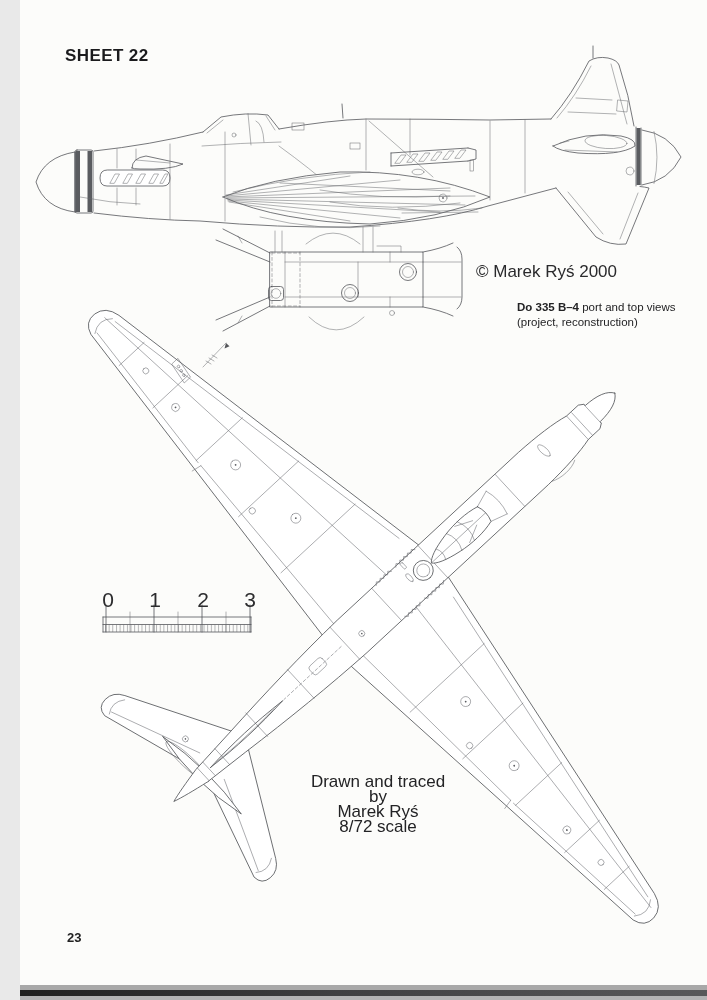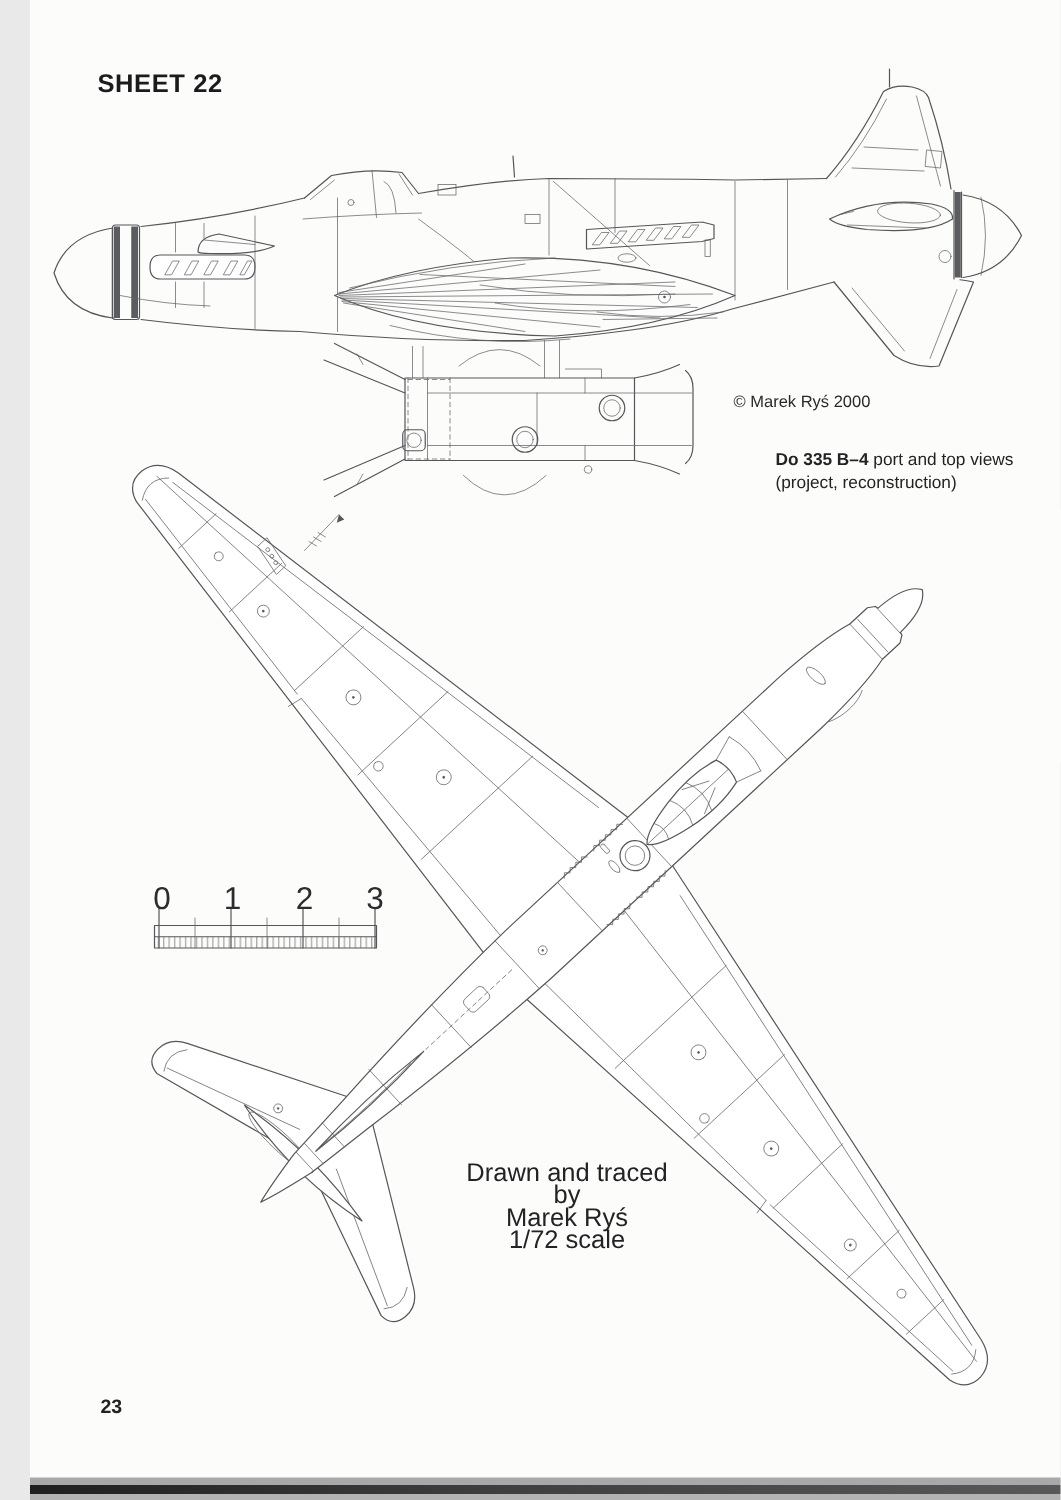--- a/index.html
+++ b/index.html
@@ -7,21 +7,21 @@
         font-family:"Liberation Sans", sans-serif;color:#1d1d1f;margin-left:20px;}
   #art{position:absolute;left:0;top:0;}
   .k{stroke:#54565a;stroke-width:.8;fill:none;stroke-linecap:round;stroke-linejoin:round;}
   .kt{stroke:#64666a;stroke-width:.5;fill:none;stroke-linecap:round;}
   .kf{fill:#fcfcfa;}
   .kw{fill:#ffffff;}
   .kd{stroke-dasharray:3 2.4;}
   .bar{fill:#5a5c60;stroke:none;}
   .txt{position:absolute;z-index:5;}
   #sheet-label{left:45px;top:46px;font-size:17px;font-weight:bold;letter-spacing:.4px;color:#1b1b1d;}
-  #copyright{left:469px;top:262px;font-size:11px;color:#2a2a2c;}
+  #copyright{left:456px;top:262px;font-size:17px;color:#2a2a2c;}
   #caption{left:497px;top:300px;width:200px;font-size:11.5px;line-height:14.5px;color:#232325;}
   #credit{left:283px;top:774px;width:150px;text-align:center;font-size:17px;line-height:15px;color:#232325;}
   #page-number{left:47px;top:930px;font-size:13px;font-weight:bold;color:#222;}
   .rlab{position:absolute;top:588px;width:18px;text-align:center;font-size:21px;color:#2c2c2e;z-index:5;}
   #edge-right{position:absolute;right:0;top:0;width:13px;height:1000px;z-index:6;
       background:linear-gradient(to right,rgba(180,180,180,0),#cfcfcf 55%,#b9b9ba);}
   #strip-a{position:absolute;left:0;top:985px;width:707px;height:5px;background:#a8a8a8;z-index:6;}
   #strip-b{position:absolute;left:0;top:990px;width:707px;height:6px;z-index:6;
       background:linear-gradient(to right,#1f1f1f,#3f3f41 45%,#5a5a5c);}
   #strip-c{position:absolute;left:0;top:996px;width:707px;height:4px;background:#b3b3b4;z-index:6;}
@@ -37,21 +37,21 @@
   <div class="txt" id="copyright">© Marek Ryś 2000</div>
 
   <div class="txt" id="caption">
     <div><b>Do 335 B–4</b><span> port and top views</span></div>
     <div>(project, reconstruction)</div>
   </div>
 
   <div class="txt" id="credit">
     <div>Drawn and traced by</div>
     <div>Marek Ryś</div>
-    <div>1/72 scale</div>
+    <div>8/72 scale</div>
   </div>
 
   <div class="txt" id="page-number">23</div>
 
   <span class="rlab" style="left:79px">0</span>
   <span class="rlab" style="left:126px">1</span>
   <span class="rlab" style="left:174px">2</span>
   <span class="rlab" style="left:221px">3</span>
 
   <svg id="art" width="707" height="1000" viewBox="0 0 707 1000">

